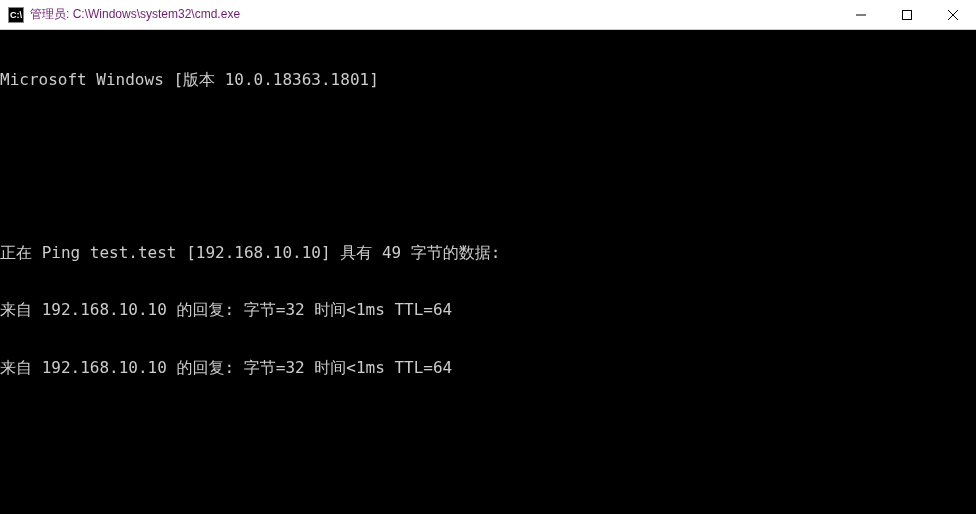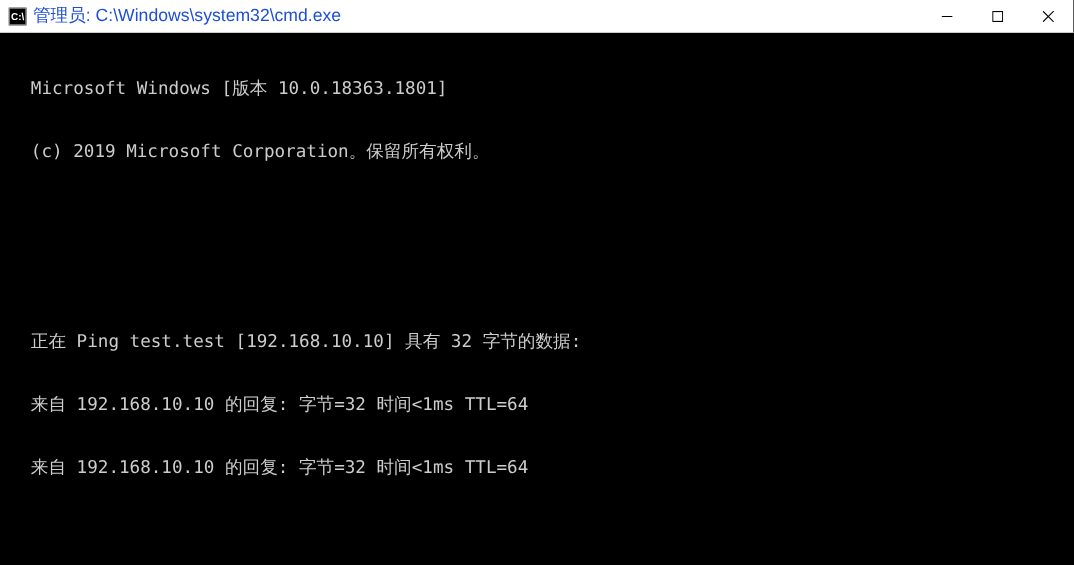--- a/index.html
+++ b/index.html
@@ -30,23 +30,23 @@
       align-items: center;
       justify-content: center;
       font-size: 9px;
       font-weight: bold;
       background: #000;
       color: #fff;
       border: 1px solid #888;
       font-family: Arial, sans-serif;
     }
     .titlebar-text {
-      font-size: 16px;
+      font-size: 12px;
       font-family: "Microsoft YaHei", "SimSun", sans-serif;
-      color: #1d4ed8;
+      color: #701a75;
       flex: 1;
     }
     .titlebar-controls {
       display: flex;
       height: 100%;
     }
     .titlebar-btn {
       width: 46px;
       height: 100%;
       display: flex;
@@ -62,21 +62,20 @@
       background: #000;
       color: #ccc;
       font-size: 16px;
       line-height: 1.2;
       padding: 2px 0 0 0;
       white-space: pre;
       font-family: "NSimSun", "SimSun", Consolas, monospace;
     }
     .terminal-line {
       min-height: 19px;
-      margin-left: 28px;
     }
     .bottom-hint {
       position: absolute;
       bottom: 0;
       left: 0;
       width: 100%;
       height: 14px;
       color: #7a7a1a;
       font-size: 13px;
       font-family: Consolas, monospace;
@@ -107,24 +106,23 @@
       <svg viewBox="0 0 10 10">
           <line x1="0" y1="0" x2="10" y2="10" stroke="#000" stroke-width="1"></line>
           <line x1="10" y1="0" x2="0" y2="10" stroke="#000" stroke-width="1"></line>
         </svg>
     </div>
   </div>
 </div>
 
 <div class="terminal">
   <div class="terminal-line">Microsoft Windows [版本 10.0.18363.1801]</div>
-  <div class="terminal-line">(c) 2019 Microsoft Corporation。保留所有权利。</div>
   <div class="terminal-line"></div>
   <div class="terminal-line"></div>
-  <div class="terminal-line">正在 Ping test.test [192.168.10.10] 具有 32 字节的数据:</div>
+  <div class="terminal-line">正在 Ping test.test [192.168.10.10] 具有 49 字节的数据:</div>
   <div class="terminal-line">来自 192.168.10.10 的回复: 字节=32 时间&lt;1ms TTL=64</div>
   <div class="terminal-line">来自 192.168.10.10 的回复: 字节=32 时间&lt;1ms TTL=64</div>
   
   
   
   
   
   
   
   

